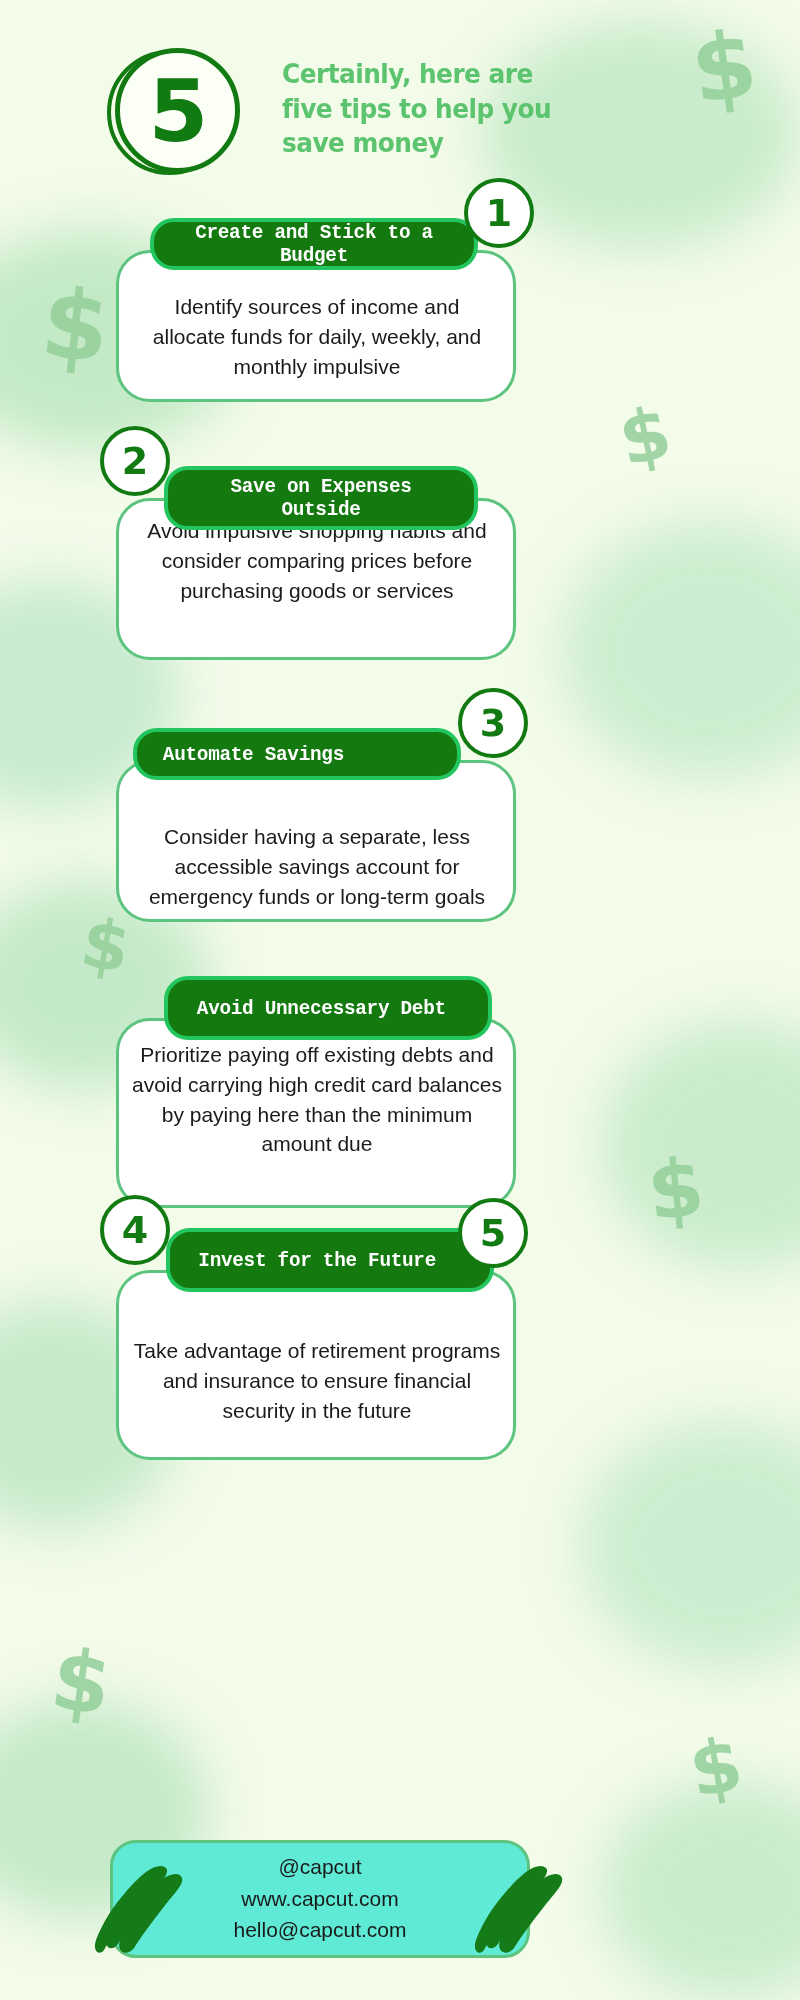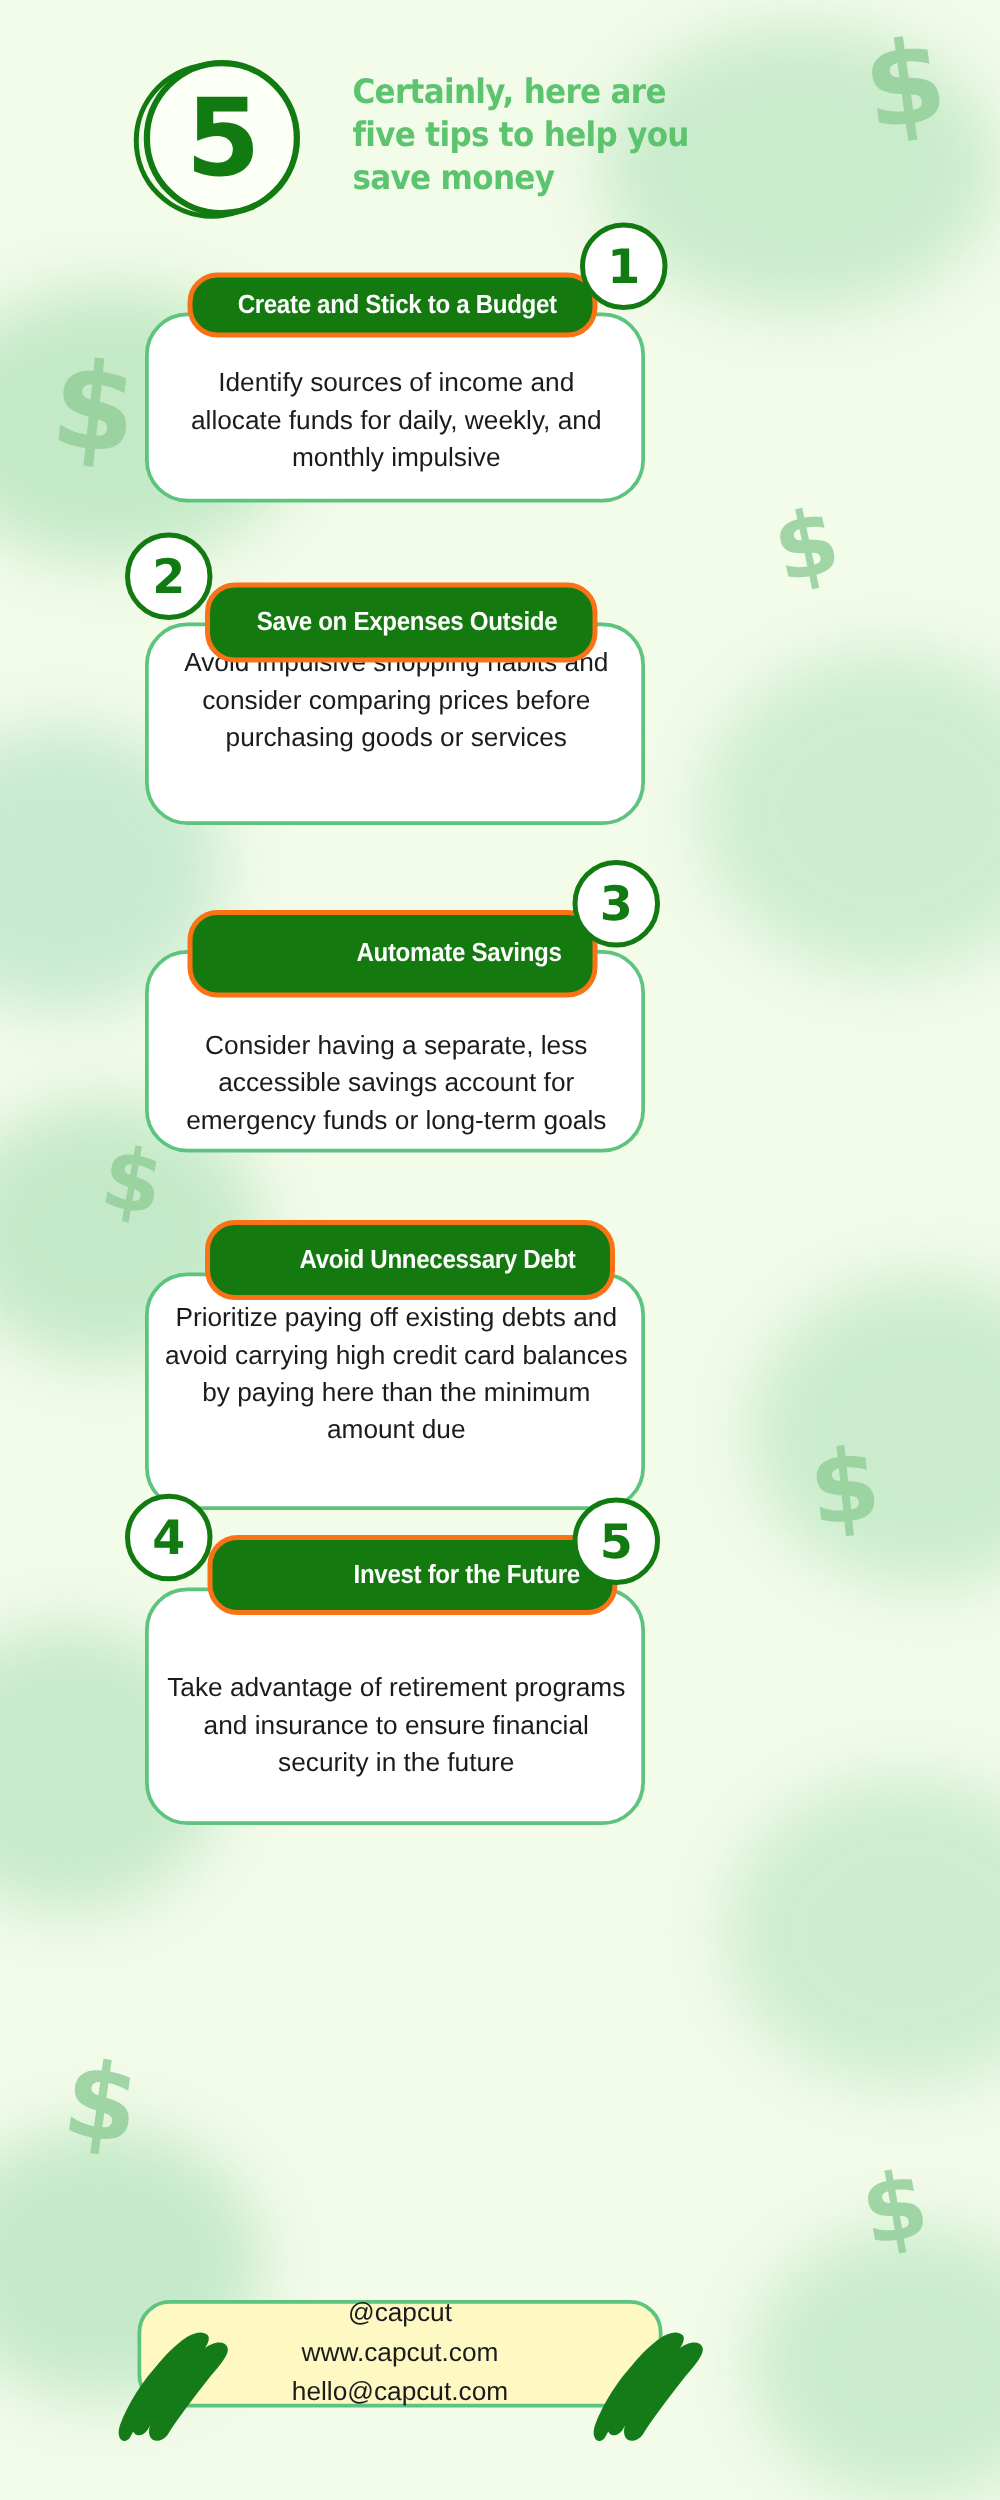--- a/index.html
+++ b/index.html
@@ -88,27 +88,27 @@
   .card { position:absolute; }
   .card-body {
     position:absolute;
     background:#ffffff;
     border:3px solid #5cc47e;
     border-radius:34px;
   }
   .card-title {
     position:absolute;
     background:#14790f;
-    border:4px solid #f97316;
+    border:4px solid #22c55e;
     border-radius:24px;
     display:flex;
     align-items:center;
-    justify-content:flex-end;
+    justify-content:flex-start;
     color:#ffffff;
-    font-family:Liberation Sans, sans-serif;
+    font-family:Liberation Mono, monospace;
     font-weight:700;
     font-size:21px;
     letter-spacing:-0.3px;
     text-align:center;
     padding:0 18px;
     z-index:4;
   }
   .card-title span { transform:scaleX(.92); display:inline-block; }
   .card-text {
     position:absolute;
@@ -130,22 +130,22 @@
     font-weight:700;
     font-size:38px;
     color:#117a11;
     z-index:6;
   }
 
   
   #footer {
     position:absolute;
     left:110px; top:1840px;
-    width:420px; height:86px;
-    background:#fef9c3;
+    width:420px; height:118px;
+    background:#5eead4;
     border:3px solid #5cc47e;
     border-radius:26px;
     display:flex;
     flex-direction:column;
     align-items:center;
     justify-content:center;
     gap:3px;
     z-index:5;
   }
   #footer div {
@@ -212,21 +212,21 @@
       <span>Save on Expenses Outside</span>
     </div>
     <div class="card-text" style="left:130px; top:516px; width:374px;">Avoid impulsive shopping habits and consider comparing prices before purchasing goods or services</div>
     <div class="badge" style="left:100px; top:426px;">
       <span>2</span>
     </div>
   </div>
 
   <div class="card">
     <div class="card-body" style="left:116px; top:760px; width:400px; height:162px;"></div>
-    <div class="card-title" style="left:150px; top:728px; width:328px; height:70px;">
+    <div class="card-title" style="left:133px; top:728px; width:328px; height:52px;">
       <span>Automate Savings</span>
     </div>
     <div class="card-text" style="left:130px; top:822px; width:374px;">Consider having a separate, less accessible savings account for emergency funds or long-term goals</div>
     <div class="badge" style="left:458px; top:688px;">
       <span>3</span>
     </div>
   </div>
 
   <div class="card">
     <div class="card-body" style="left:116px; top:1018px; width:400px; height:190px;"></div>

